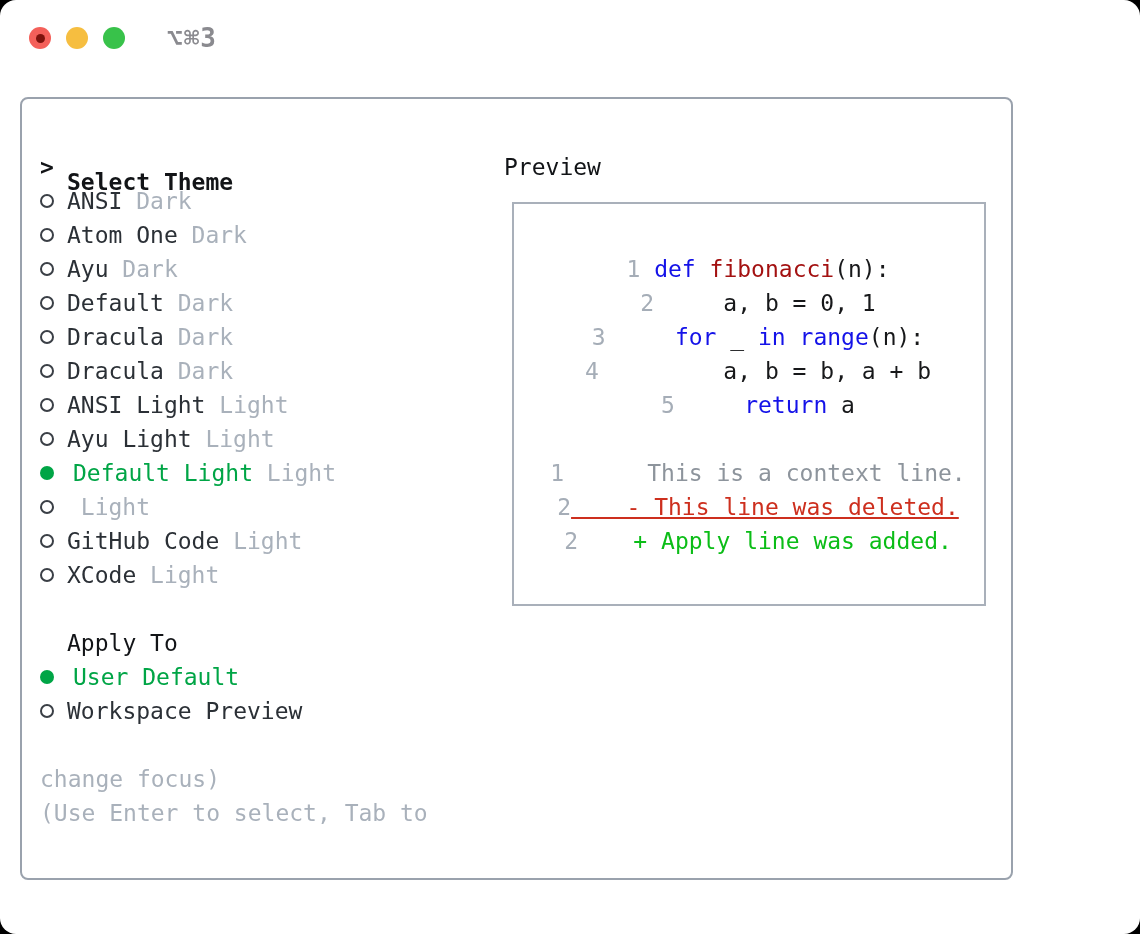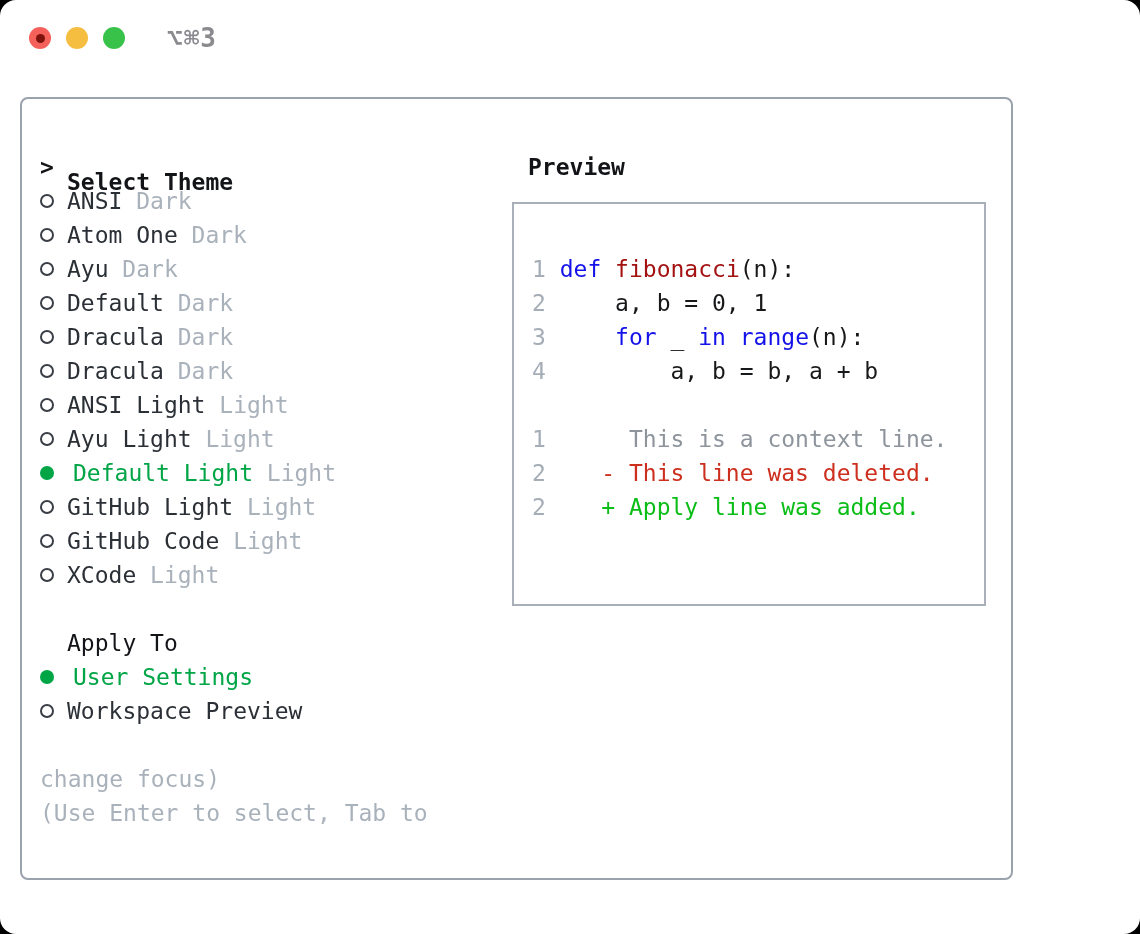--- a/index.html
+++ b/index.html
@@ -43,36 +43,36 @@
     content: ""; width: 14px; height: 14px;
     background: var(--accent-green, #00a546); border-radius: 50%;
   }
   .label.bold { font-weight: 700; color: var(--heading-black, #121417); margin-top: 30px; }
   .label.dark { color: var(--heading-black, #121417); }
   .selected .label { color: var(--accent-green, #00a546); margin-left: 6px; }
   .suffix { color: var(--muted-gray, #a9b1bb); margin-left: 0.6em; }
   .help-line { color: var(--muted-gray, #a9b1bb); }
   
   .preview-heading {
-    position: absolute; left: 506px; top: 51px; height: 34px;
+    position: absolute; left: 482px; top: 51px; height: 34px;
     display: flex; align-items: center;
-    font-size: 23px; font-weight: 700; color: var(--heading-black, #121417);
+    font-size: 23px; font-weight: 400; color: var(--heading-black, #121417);
   }
   .preview-box {
     position: absolute; left: 490px; top: 103px; width: 474px; height: 404px;
     border: 2px solid var(--preview-border-gray, #a9b0ba); background: #fff;
     padding: 48px 0 0 18px; overflow: hidden;
   }
-  .code-line { height: 34px; line-height: 34px; font-size: 23px; white-space: pre; }
+  .code-line { height: 34px; line-height: 34px; font-size: 23px; white-space: pre; text-align: center; }
   .tk-num   { color: var(--line-number-gray, #a5adb7); }
   .tk-kw    { color: var(--keyword-blue, #1412e8); }
   .tk-fn    { color: var(--function-red, #a31111); }
   .tk-plain { color: var(--code-black, #17181a); }
   .tk-ctx   { color: var(--context-gray, #8d949c); }
-  .tk-del   { color: var(--diff-del, #cd2f1e); }
+  .tk-del   { color: var(--diff-del, #cd2f1e); text-decoration: underline; }
   .tk-add   { color: var(--diff-add, #0bbd17); }
 </style>
 </head>
 <body>
 
 <div class="window">
   <div class="titlebar">
     <span class="tl tl-red">
       <span class="tl-dot"></span>
     </span>
@@ -92,54 +92,55 @@
       <div>
           <div class="row"><span class="bullet circle"></span><span class="label">ANSI</span><span class="suffix">Dark</span></div>
           <div class="row"><span class="bullet circle"></span><span class="label">Atom One</span><span class="suffix">Dark</span></div>
           <div class="row"><span class="bullet circle"></span><span class="label">Ayu</span><span class="suffix">Dark</span></div>
           <div class="row"><span class="bullet circle"></span><span class="label">Default</span><span class="suffix">Dark</span></div>
           <div class="row"><span class="bullet circle"></span><span class="label">Dracula</span><span class="suffix">Dark</span></div>
           <div class="row"><span class="bullet circle"></span><span class="label">Dracula</span><span class="suffix">Dark</span></div>
           <div class="row"><span class="bullet circle"></span><span class="label">ANSI Light</span><span class="suffix">Light</span></div>
           <div class="row"><span class="bullet circle"></span><span class="label">Ayu Light</span><span class="suffix">Light</span></div>
           <div class="row selected"><span class="bullet dot"></span><span class="label">Default Light</span><span class="suffix">Light</span></div>
-          <div class="row"><span class="bullet circle"></span><span class="label">GitHub Light</span><span class="suffix">Light</span></div>
+          <div class="row"><span class="bullet circle"></span><span class="suffix">Light</span></div>
           <div class="row"><span class="bullet circle"></span><span class="label">GitHub Code</span><span class="suffix">Light</span></div>
           <div class="row"><span class="bullet circle"></span><span class="label">XCode</span><span class="suffix">Light</span></div>
         </div>
 
       <div class="spacer"></div>
 
       <div class="row">
         <span class="bullet"></span>
         <span class="label dark">Apply To</span>
       </div>
 
       <div>
-          <div class="row selected"><span class="bullet dot"></span><span class="label">User Settings</span></div>
+          <div class="row selected"><span class="bullet dot"></span><span class="label">User Default</span></div>
           <div class="row"><span class="bullet circle"></span><span class="label">Workspace Preview</span></div>
         </div>
 
       <div class="spacer"></div>
 
       <div>
         <div class="row help-line">change focus)</div>
         <div class="row help-line">(Use Enter to select, Tab to</div>
       </div>
 
     </div>
 
     <div class="preview-heading">Preview</div>
 
     <div class="preview-box">
       <div>
           <div class="code-line"><span class="tk-num">1 </span><span class="tk-kw">def</span><span class="tk-plain"> </span><span class="tk-fn">fibonacci</span><span class="tk-plain">(n):</span></div>
           <div class="code-line"><span class="tk-num">2 </span><span class="tk-plain">    a, b = 0, 1</span></div>
           <div class="code-line"><span class="tk-num">3 </span><span class="tk-plain">    </span><span class="tk-kw">for</span><span class="tk-plain"> _ </span><span class="tk-kw">in</span><span class="tk-plain"> </span><span class="tk-kw">range</span><span class="tk-plain">(n):</span></div>
           <div class="code-line"><span class="tk-num">4 </span><span class="tk-plain">        a, b = b, a + b</span></div>
+          <div class="code-line"><span class="tk-num">5 </span><span class="tk-plain">    </span><span class="tk-kw">return</span><span class="tk-plain"> a</span></div>
           <div class="code-line"></div>
           <div class="code-line"><span class="tk-num">1</span><span class="tk-ctx">      This is a context line.</span></div>
           <div class="code-line"><span class="tk-num">2</span><span class="tk-del">    - This line was deleted.</span></div>
           <div class="code-line"><span class="tk-num">2</span><span class="tk-add">    + Apply line was added.</span></div>
         </div>
     </div>
   </div>
 </div>
 
 </body></html>

